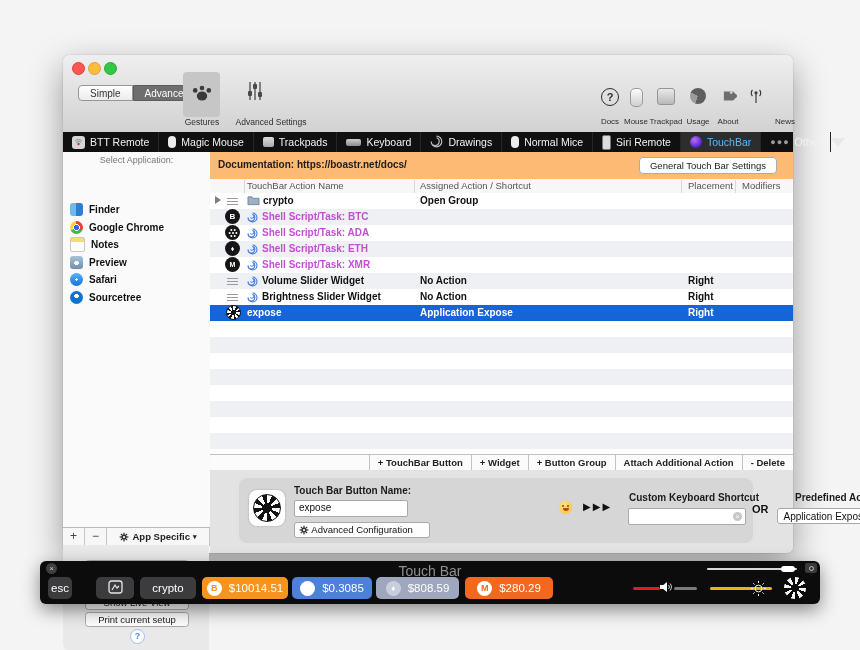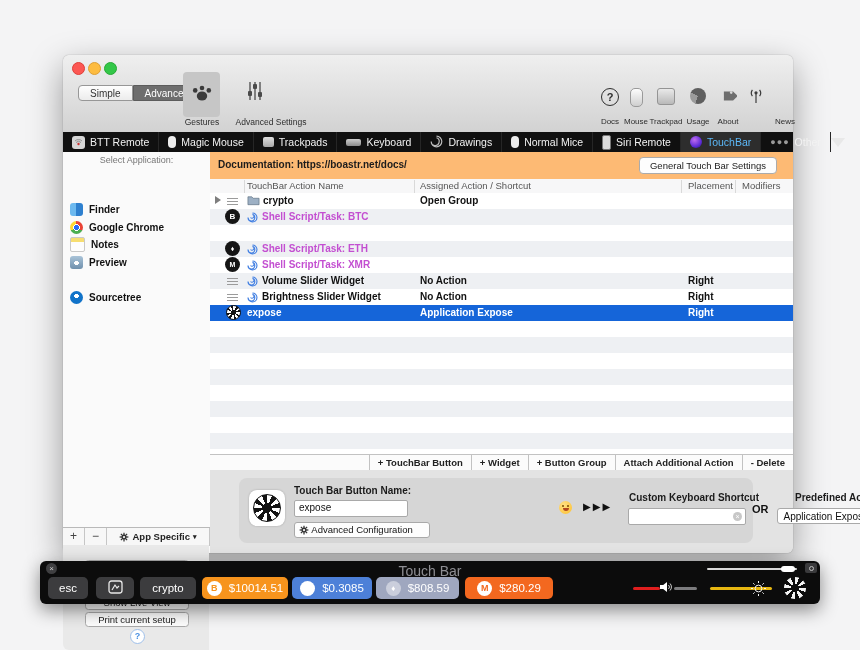--- a/index.html
+++ b/index.html
@@ -298,20 +298,24 @@
         <span class="lbl">Google Chrome</span>
         </div>
       <div class="sb-item" style="top:84px;">
         <span class="sbi i-notes"></span>
         <span class="lbl">Notes</span>
         </div>
       <div class="sb-item" style="top:101.5px;">
         <span class="sbi i-preview"></span>
         <span class="lbl">Preview</span>
         </div>
+      <div class="sb-item" style="top:119px;">
+        <span class="sbi i-safari"></span>
+        <span class="lbl">Safari</span>
+        </div>
       <div class="sb-item" style="top:136.5px;align-items:center;">
         <span class="sbi i-sourcetree"></span>
         <span class="lbl">Sourcetree</span>
         </div>
 
       <div class="sb-toolbar">
         <div class="sb-tool">+</div>
         <div class="sb-tool">−</div>
         <div class="sb-tool wide">
           <svg width="10" height="10" viewBox="0 0 16 16">
@@ -366,20 +370,29 @@
           <span class="name" style="left:53px;">crypto</span>
           <span class="action">Open Group</span>
           </div>
 
         <div class="trow" style="top:16px;">
           <span class="coin">B</span>
           <span class="swirl"><svg width="11" height="11" viewBox="0 0 13 13">
                 <path d="M6.5 1.2 A5.3 5.3 0 1 1 1.2 6.5 A4 4 0 1 0 6.5 2.8 A2.3 2.3 0 1 1 4.2 6.5" fill="none" stroke="#3f7ee2" stroke-width="1.3"></path>
               </svg></span>
           <span class="name purple" style="left:52px;">Shell Script/Task: BTC</span>
+          </div>
+        <div class="trow" style="top:32px;">
+          <span class="coin">
+              <span class="ada-dot"></span>
+            </span>
+          <span class="swirl"><svg width="11" height="11" viewBox="0 0 13 13">
+                <path d="M6.5 1.2 A5.3 5.3 0 1 1 1.2 6.5 A4 4 0 1 0 6.5 2.8 A2.3 2.3 0 1 1 4.2 6.5" fill="none" stroke="#3f7ee2" stroke-width="1.3"></path>
+              </svg></span>
+          <span class="name purple" style="left:52px;">Shell Script/Task: ADA</span>
           </div>
         <div class="trow" style="top:48px;">
           <span class="coin small">♦</span>
           <span class="swirl"><svg width="11" height="11" viewBox="0 0 13 13">
                 <path d="M6.5 1.2 A5.3 5.3 0 1 1 1.2 6.5 A4 4 0 1 0 6.5 2.8 A2.3 2.3 0 1 1 4.2 6.5" fill="none" stroke="#3f7ee2" stroke-width="1.3"></path>
               </svg></span>
           <span class="name purple" style="left:52px;">Shell Script/Task: ETH</span>
           </div>
         <div class="trow" style="top:64px;">
           <span class="coin small">M</span>
@@ -460,21 +473,21 @@
   </div>
 
   <div class="tbwin">
     <div class="tb-close">×</div>
     <div class="tb-title">Touch Bar</div>
     <div class="tb-mini-slider">
         <span class="tb-mini-handle"></span>
       </div>
     <div class="tb-cam"></div>
 
-    <div class="tbbtn tbdark" style="left:8px;width:40px;">esc</div>
+    <div class="tbbtn tbdark" style="left:8px;width:24px;">esc</div>
     <div class="tbbtn tbdark" style="left:56px;width:38px;">
       <span><svg width="15" height="14" viewBox="0 0 15 14">
         <rect x="1" y="1" width="13" height="12" rx="2.5" fill="none" stroke="#e8e8e8" stroke-width="1.3"></rect>
         <path d="M4 10 L7 5 L9 8 L11 6" fill="none" stroke="#e8e8e8" stroke-width="1.2"></path>
           </svg></span>
       </div>
     <div class="tbbtn tbdark" style="left:100px;width:56px;">crypto</div>
 
     <div class="tbbtn tb-btc" style="left:162px;width:86px;">
       <span class="tb-coin-ic">B</span>

